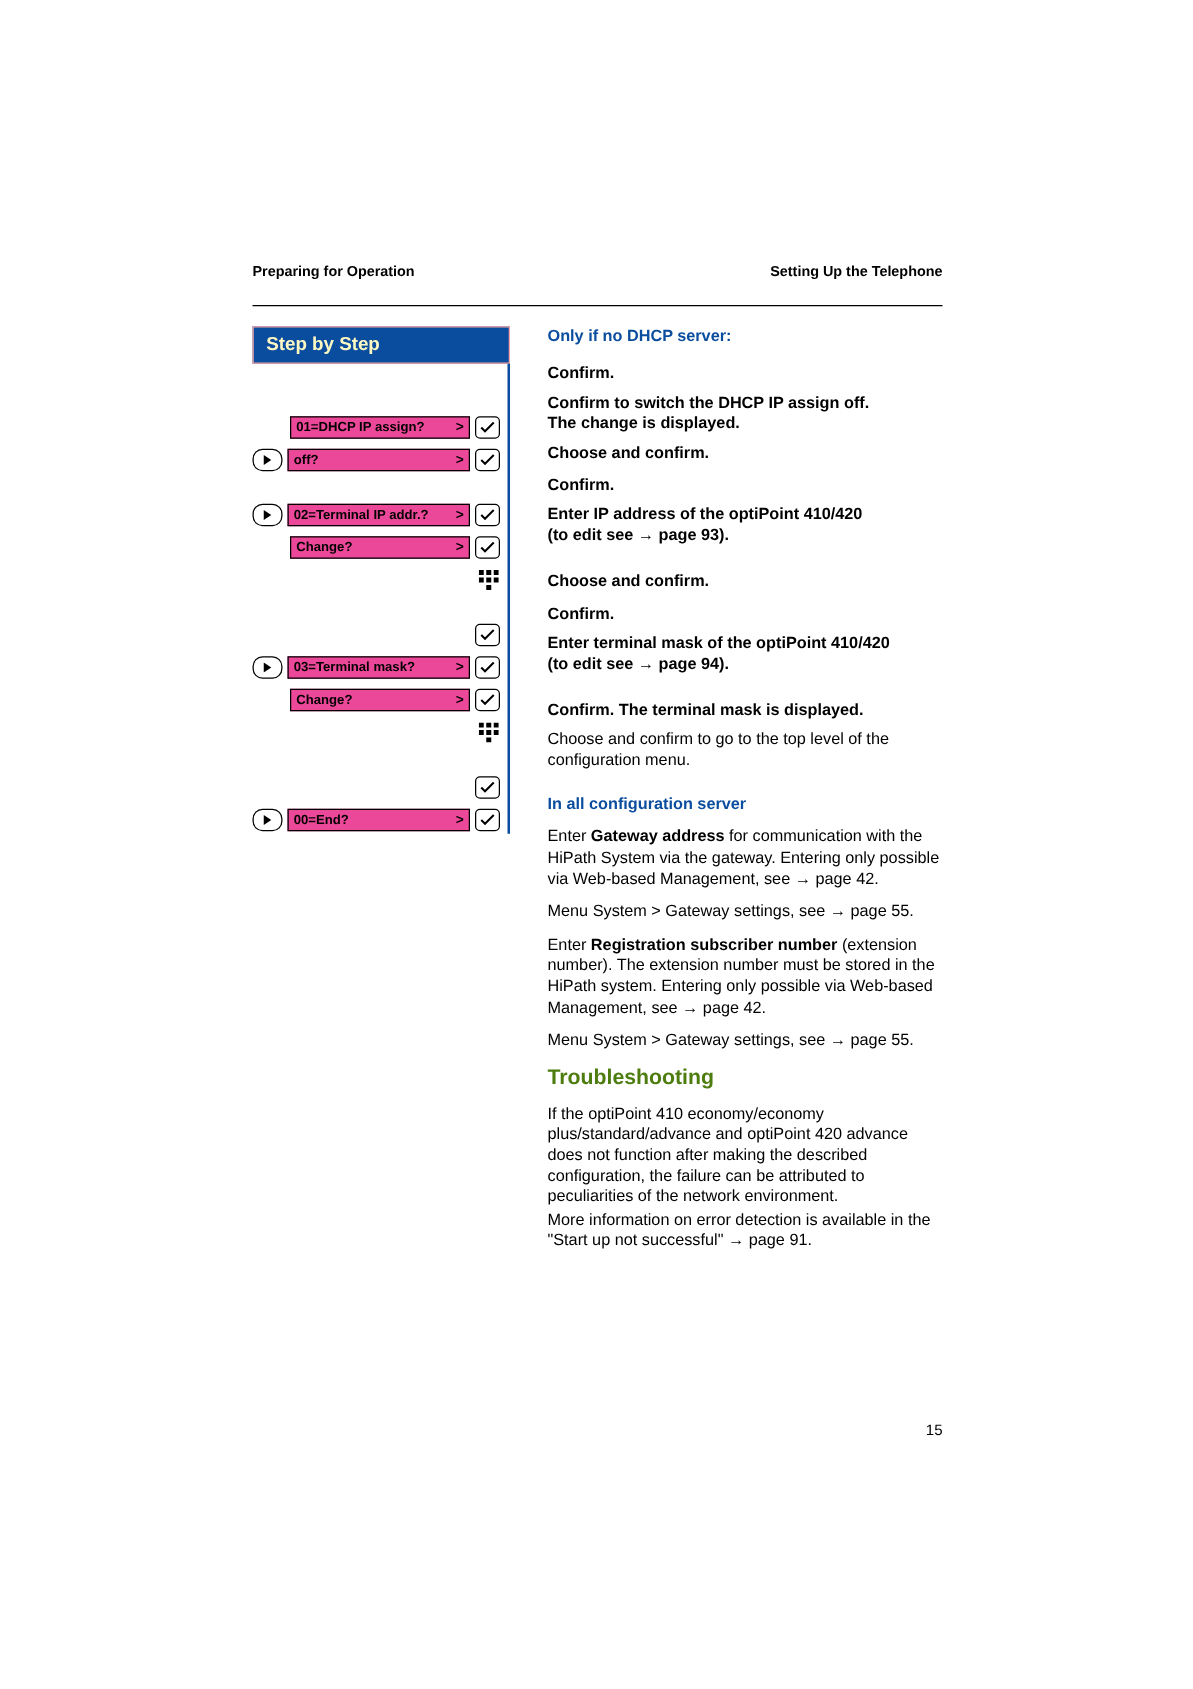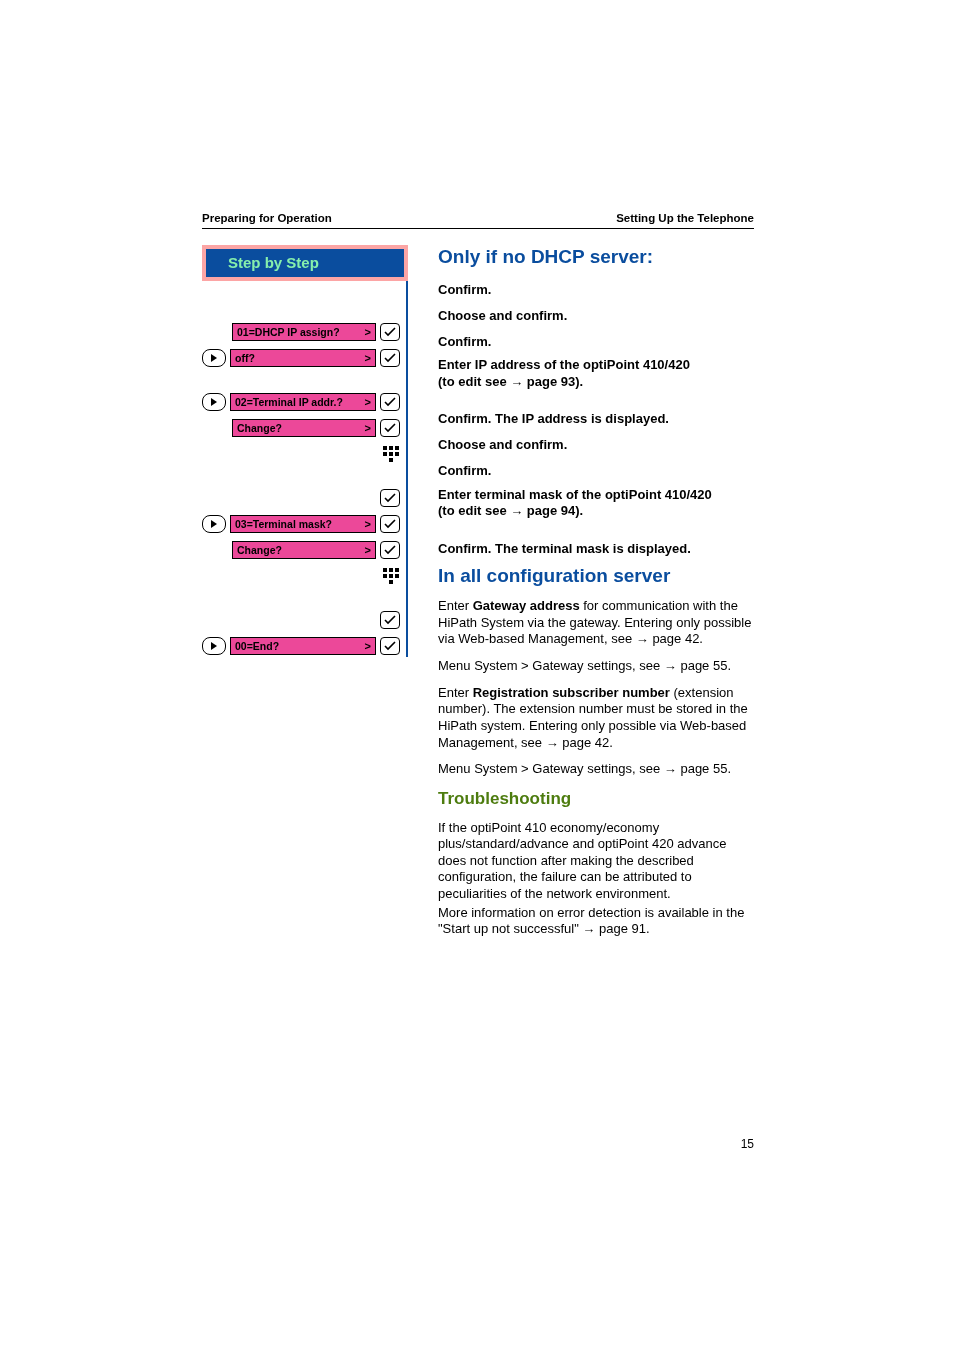--- a/index.html
+++ b/index.html
@@ -14,44 +14,44 @@
     padding: 212px 200px 100px 202px;
     position: relative;
     box-sizing: border-box;
     min-height: 1351px;
   }
   .header-row {
     display: flex;
     justify-content: space-between;
     font-weight: bold;
     font-size: 11.5px;
-    padding-bottom: 4px;
+    padding-bottom: 20px;
     border-bottom: 1px solid #000;
     margin-bottom: 16px;
   }
   .columns {
     display: flex;
     gap: 30px;
   }
   .left-col {
     width: 206px;
     flex-shrink: 0;
   }
   .right-col {
     flex: 1;
     font-size: 13px;
     line-height: 1.28;
   }
   .step-header {
     background: #0a4d9e;
-    color: #86efac;
+    color: #fef9c3;
     font-weight: bold;
     font-size: 15px;
-    padding: 5px 10px 6px 22px;
-    border: 4px solid #fca5a5;
+    padding: 5px 10px 6px 10px;
+    border: 1px solid #fca5a5;
   }
   .left-blueline {
     border-right: 2px solid #0a4d9e;
     padding-right: 6px;
     box-sizing: border-box;
   }
   .left-inner {
     padding-top: 40px;
   }
   .step-row {
@@ -114,21 +114,21 @@
     display: flex;
     align-items: center;
     justify-content: center;
   }
   .keypad-icon svg { width: 16px; height: 16px; }
   .right-col p { margin: 0 0 10px 0; }
   .right-col .tight { margin: 0 0 2px 0; }
   .blue-heading {
     color: #0a4d9e;
     font-weight: bold;
-    font-size: 19px;
+    font-size: 13px;
     margin: 0 0 10px 0;
   }
   .blue-heading-big {
     color: #4d7c0f;
     font-weight: bold;
     font-size: 17px;
     margin: 14px 0 12px 0;
   }
   .arrow { font-family: Arial; }
   .page-number {
@@ -318,52 +318,54 @@
       </div>
     </div>
 
     <div class="right-col">
       <p class="blue-heading">Only if no DHCP server:</p>
 
       <div class="rrow">
           <span>Confirm.</span>
         </div>
 
+      <div class="rrow" style="display:block; margin-bottom:4px;">
+        <span>Confirm to </span><b>switch</b><span> the DHCP IP assign </span><b>off</b><span>.</span><br>
+        <span>The change is displayed.</span>
+      </div>
 
       <div class="rrow">
           <span>Choose and confirm.</span>
         </div>
       <div class="rrow">
           <span>Confirm.</span>
         </div>
 
       <div class="rrow" style="display:block; margin-bottom:18px;">
         <span>Enter </span><b>IP address</b><span> of the </span><b>optiPoint 410/420</b><br>
         <span>(to edit see </span><span class="arrow">→</span><span> page 93).</span>
       </div>
 
       <div class="rrow">
-          <span>Confirm. The IP address is displayed.</span>
-        </div>
-      <div class="rrow">
           <span>Choose and confirm.</span>
         </div>
       <div class="rrow">
           <span>Confirm.</span>
         </div>
 
       <div class="rrow" style="display:block; margin-bottom:18px;">
         <span>Enter </span><b>terminal mask</b><span> of the </span><b>optiPoint 410/420</b><br>
         <span>(to edit see </span><span class="arrow">→</span><span> page 94).</span>
       </div>
 
       <div class="rrow">
           <span>Confirm. The terminal mask is displayed.</span>
         </div>
 
+      <p style="margin-bottom:18px;">Choose and confirm to go to the top level of the configuration menu.</p>
 
       <p class="blue-heading">In all configuration server</p>
 
       <p>
         <span>Enter </span><b>Gateway address</b><span> for communication with the HiPath System via the gateway. Entering only possible via Web-based Management, see </span><span class="arrow">→</span><span> page 42.</span>
       </p>
 
       <p>
         <span>Menu System &gt; Gateway settings, see </span><span class="arrow">→</span><span> page 55.</span>
       </p>

